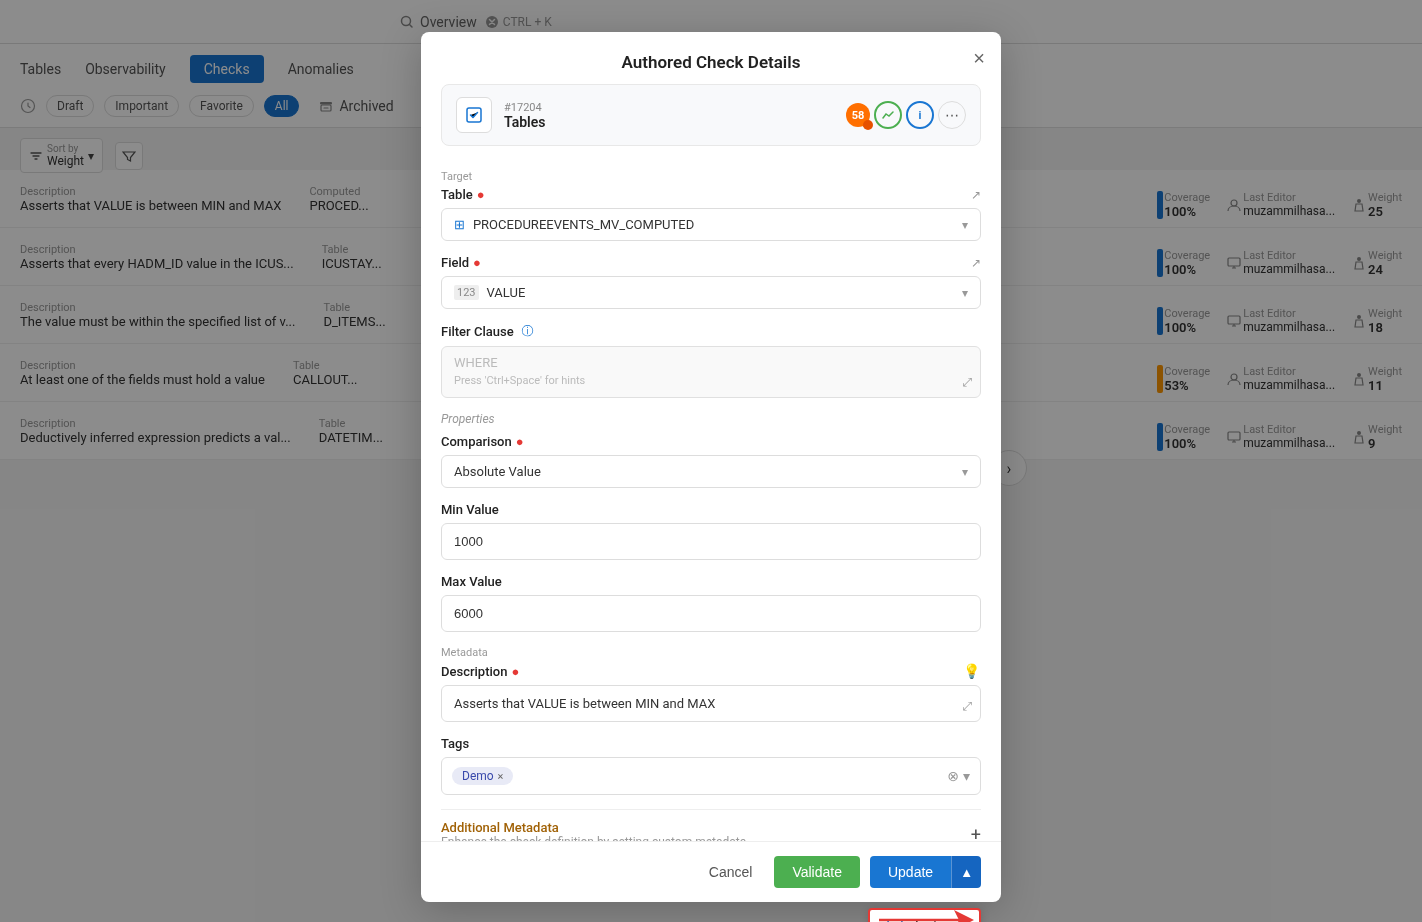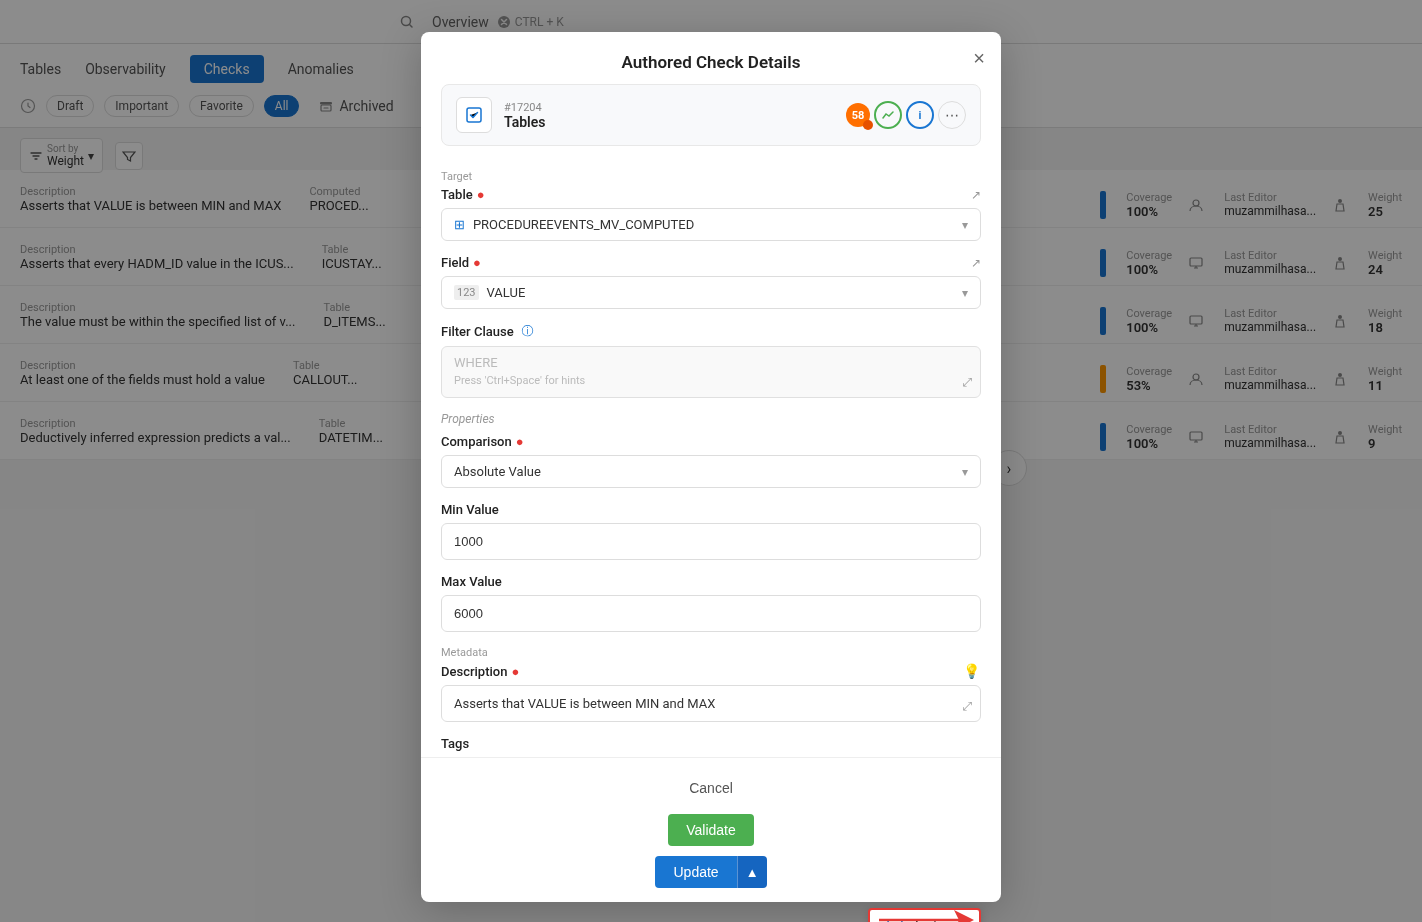--- a/index.html
+++ b/index.html
@@ -27,21 +27,21 @@
       background: #fff;
       display: flex;
       align-items: center;
       padding: 0 20px;
       border-bottom: 1px solid #ddd;
       z-index: 1;
     }
     .top-bar-search {
       display: flex;
       align-items: center;
-      gap: 18px;
+      gap: 6px;
       color: #666;
       font-size: 14px;
       margin-left: 380px;
     }
     .top-bar-shortcut {
       display: flex;
       align-items: center;
       gap: 4px;
       font-size: 12px;
       color: #999;
@@ -179,21 +179,21 @@
     }
     .list-row-right {
       margin-left: auto;
       display: flex;
       align-items: center;
       gap: 16px;
     }
     .coverage-item, .editor-item, .weight-item {
       display: flex;
       align-items: center;
-      gap: 20px;
+      gap: 1px;
       font-size: 12px;
       color: #333;
       margin-top: 12px;
     }
     .coverage-bar {
       width: 6px;
       height: 28px;
       background: #1976d2;
       border-radius: 2px;
     }
@@ -541,21 +541,20 @@
 
     
     .modal-footer {
       padding: 14px 20px;
       display: flex;
       align-items: center;
       justify-content: flex-end;
       gap: 10px;
       border-top: 1px solid #eee;
       position: relative;
-      flex-direction: column;
     }
     .btn-cancel {
       background: none;
       border: none;
       color: #555;
       font-size: 14px;
       cursor: pointer;
       padding: 8px 12px;
     }
     .btn-validate {

